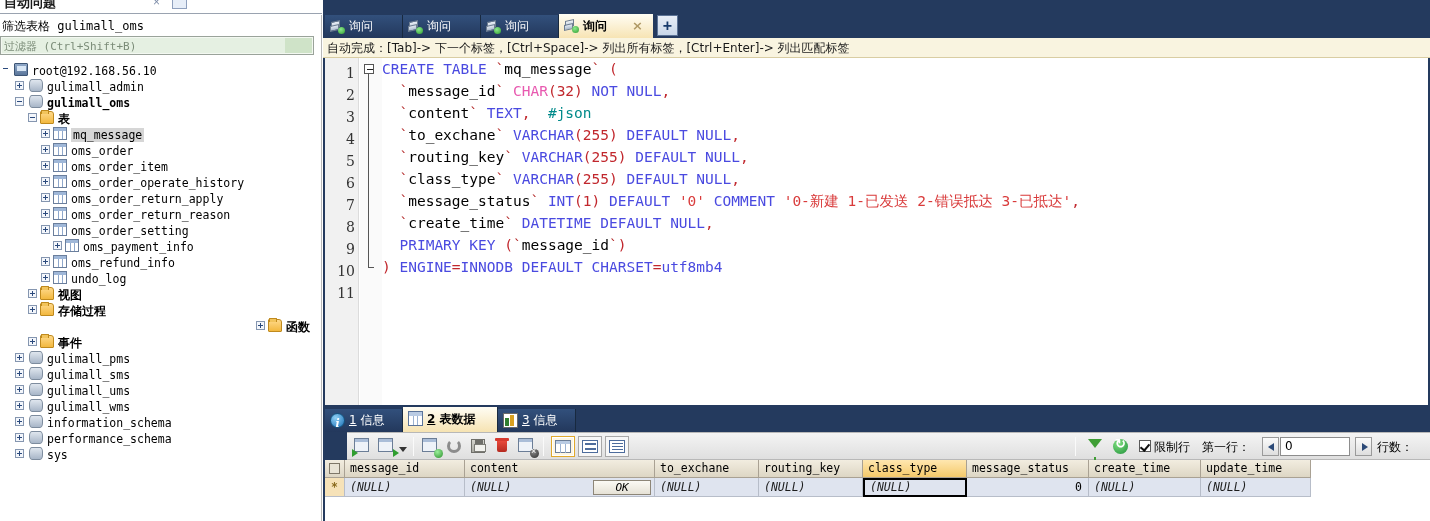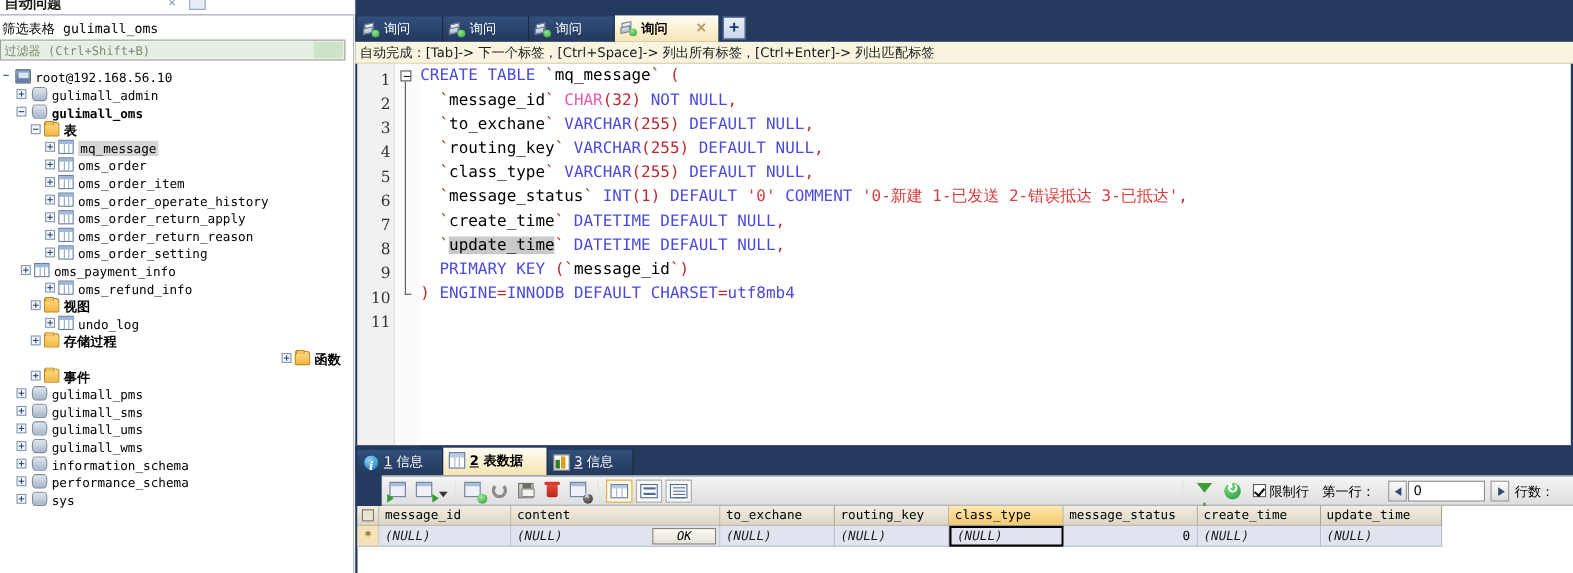--- a/index.html
+++ b/index.html
@@ -445,24 +445,24 @@
         <div class="tnode" style="padding-left: 15px;"><span class="exp plus"></span><span class="ico ic-db"></span><span class="lbl">gulimall_admin</span></div>
         <div class="tnode" style="padding-left: 15px;"><span class="exp "></span><span class="ico ic-db"></span><span class="lbl bold">gulimall_oms</span></div>
         <div class="tnode" style="padding-left: 28px;"><span class="exp "></span><span class="ico ic-folder"></span><span class="lbl cn">表</span></div>
         <div class="tnode" style="padding-left: 41px;"><span class="exp plus"></span><span class="ico ic-table"></span><span class="lbl sel">mq_message</span></div>
         <div class="tnode" style="padding-left: 41px;"><span class="exp plus"></span><span class="ico ic-table"></span><span class="lbl">oms_order</span></div>
         <div class="tnode" style="padding-left: 41px;"><span class="exp plus"></span><span class="ico ic-table"></span><span class="lbl">oms_order_item</span></div>
         <div class="tnode" style="padding-left: 41px;"><span class="exp plus"></span><span class="ico ic-table"></span><span class="lbl">oms_order_operate_history</span></div>
         <div class="tnode" style="padding-left: 41px;"><span class="exp plus"></span><span class="ico ic-table"></span><span class="lbl">oms_order_return_apply</span></div>
         <div class="tnode" style="padding-left: 41px;"><span class="exp plus"></span><span class="ico ic-table"></span><span class="lbl">oms_order_return_reason</span></div>
         <div class="tnode" style="padding-left: 41px;"><span class="exp plus"></span><span class="ico ic-table"></span><span class="lbl">oms_order_setting</span></div>
-        <div class="tnode" style="padding-left: 19px;"><span class="exp plus"></span><span class="ico ic-table"></span><span class="lbl">oms_payment_info</span></div>
+        <div class="tnode" style="padding-left: 53px;"><span class="exp plus"></span><span class="ico ic-table"></span><span class="lbl">oms_payment_info</span></div>
         <div class="tnode" style="padding-left: 41px;"><span class="exp plus"></span><span class="ico ic-table"></span><span class="lbl">oms_refund_info</span></div>
+        <div class="tnode" style="padding-left: 41px;"><span class="exp plus"></span><span class="ico ic-table"></span><span class="lbl">undo_log</span></div>
         <div class="tnode" style="padding-left: 28px;"><span class="exp plus"></span><span class="ico ic-folder"></span><span class="lbl cn">视图</span></div>
-        <div class="tnode" style="padding-left: 41px;"><span class="exp plus"></span><span class="ico ic-table"></span><span class="lbl">undo_log</span></div>
         <div class="tnode" style="padding-left: 28px;"><span class="exp plus"></span><span class="ico ic-folder"></span><span class="lbl cn">存储过程</span></div>
         <div class="tnode" style="padding-left: 32px; text-align: right;"><span class="exp plus"></span><span class="ico ic-folder"></span><span class="lbl cn">函数</span></div>
         <div class="tnode" style="padding-left: 28px;"><span class="exp plus"></span><span class="ico ic-folder"></span><span class="lbl cn">事件</span></div>
         <div class="tnode" style="padding-left: 15px;"><span class="exp plus"></span><span class="ico ic-db"></span><span class="lbl">gulimall_pms</span></div>
         <div class="tnode" style="padding-left: 15px;"><span class="exp plus"></span><span class="ico ic-db"></span><span class="lbl">gulimall_sms</span></div>
         <div class="tnode" style="padding-left: 15px;"><span class="exp plus"></span><span class="ico ic-db"></span><span class="lbl">gulimall_ums</span></div>
         <div class="tnode" style="padding-left: 15px;"><span class="exp plus"></span><span class="ico ic-db"></span><span class="lbl">gulimall_wms</span></div>
         <div class="tnode" style="padding-left: 15px;"><span class="exp plus"></span><span class="ico ic-db"></span><span class="lbl">information_schema</span></div>
         <div class="tnode" style="padding-left: 15px;"><span class="exp plus"></span><span class="ico ic-db"></span><span class="lbl">performance_schema</span></div>
         <div class="tnode" style="padding-left: 15px;"><span class="exp plus"></span><span class="ico ic-db"></span><span class="lbl">sys</span></div>
@@ -511,26 +511,26 @@
           <div class="lnum" style="top: 202px;">10</div>
           <div class="lnum" style="top: 224px;">11</div>
         </div>
       <div id="foldcol">
         <div class="foldbox"></div>
         <div class="foldline" style="height: 194px;"></div>
       </div>
       <div id="code">
           <div class="cline"><span class="k">CREATE</span> <span class="k">TABLE</span> <span class="pn">`</span><span>mq_message</span><span class="pn">`</span> <span class="num">(</span></div>
           <div class="cline">  <span class="pn">`</span><span>message_id</span><span class="pn">`</span> <span class="ty">CHAR</span><span class="num">(</span><span class="num">32</span><span class="num">)</span> <span class="k">NOT</span> <span class="k">NULL</span><span class="num">,</span></div>
+          <div class="cline">  <span class="pn">`</span><span>content</span><span class="pn">`</span> <span class="k">TEXT</span><span class="num">,</span>  <span class="cm">#json</span></div>
           <div class="cline">  <span class="pn">`</span><span>to_exchane</span><span class="pn">`</span> <span class="k">VARCHAR</span><span class="num">(</span><span class="num">255</span><span class="num">)</span> <span class="k">DEFAULT</span> <span class="k">NULL</span><span class="num">,</span></div>
           <div class="cline">  <span class="pn">`</span><span>routing_key</span><span class="pn">`</span> <span class="k">VARCHAR</span><span class="num">(</span><span class="num">255</span><span class="num">)</span> <span class="k">DEFAULT</span> <span class="k">NULL</span><span class="num">,</span></div>
           <div class="cline">  <span class="pn">`</span><span>class_type</span><span class="pn">`</span> <span class="k">VARCHAR</span><span class="num">(</span><span class="num">255</span><span class="num">)</span> <span class="k">DEFAULT</span> <span class="k">NULL</span><span class="num">,</span></div>
           <div class="cline">  <span class="pn">`</span><span>message_status</span><span class="pn">`</span> <span class="k">INT</span><span class="num">(</span><span class="num">1</span><span class="num">)</span> <span class="k">DEFAULT</span> <span class="str">'0'</span> <span class="k">COMMENT</span> <span class="str">'0-新建 1-已发送 2-错误抵达 3-已抵达'</span><span class="num">,</span></div>
           <div class="cline">  <span class="pn">`</span><span>create_time</span><span class="pn">`</span> <span class="k">DATETIME</span> <span class="k">DEFAULT</span> <span class="k">NULL</span><span class="num">,</span></div>
-          <div class="cline">  <span class="pn">`</span><span class="hl">update_time</span><span class="pn">`</span> <span class="k">DATETIME</span> <span class="k">DEFAULT</span> <span class="k">NULL</span><span class="num">,</span></div>
           <div class="cline">  <span class="k">PRIMARY</span> <span class="k">KEY</span> <span class="num">(</span><span class="pn">`</span><span>message_id</span><span class="pn">`</span><span class="num">)</span></div>
           <div class="cline"><span class="num">)</span> <span class="k">ENGINE</span><span class="num">=</span><span class="k">INNODB</span> <span class="k">DEFAULT</span> <span class="k">CHARSET</span><span class="num">=</span><span class="k">utf8mb4</span></div>
         </div>
     </div>
 
     <div id="bottom">
 
       <div id="rtabs">
           <div class="rtab" style="left: 2px; width: 78px;"><span class="rt-ico ico-info"></span><u>1</u><span> 信息</span></div>
           <div class="rtab active" style="left: 80px; width: 95px;"><span class="rt-ico ico-grid"></span><u>2</u><span> 表数据</span></div>

